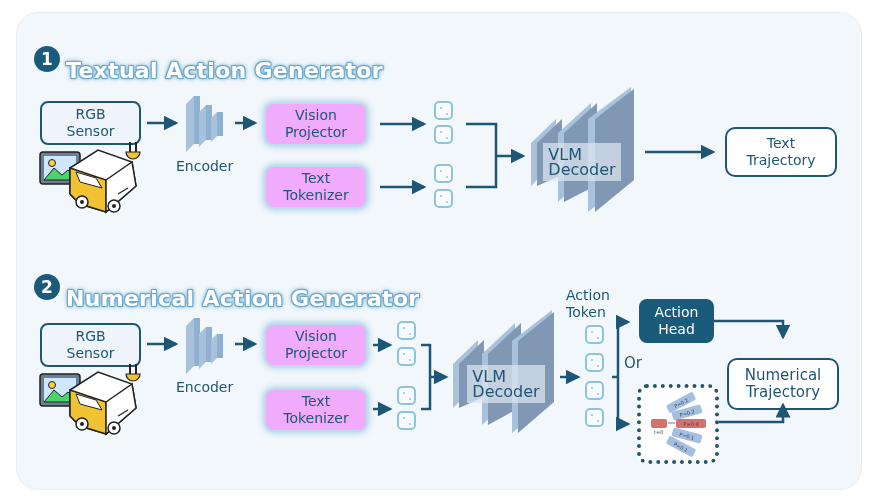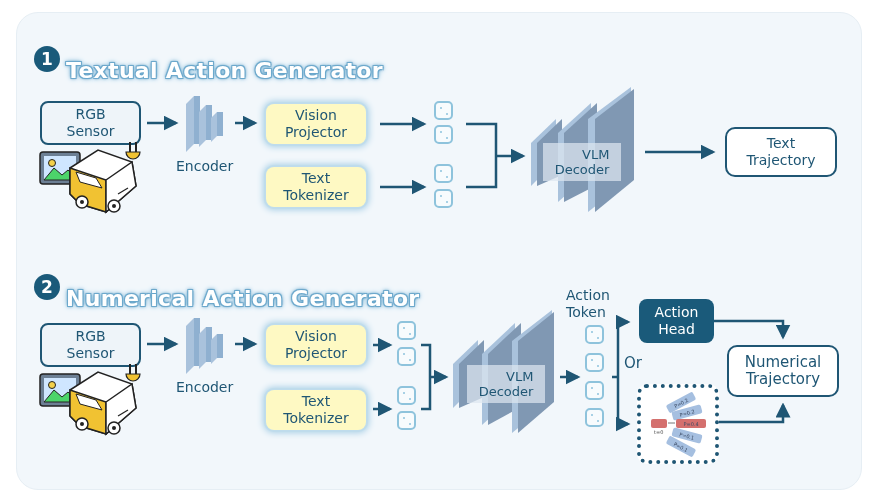--- a/index.html
+++ b/index.html
@@ -4,29 +4,29 @@
 <style>
   html,body{margin:0;padding:0;background:#ffffff;}
   body{width:873px;height:501px;position:relative;overflow:hidden;font-family:"DejaVu Sans",sans-serif;}
   .panel{position:absolute;left:16px;top:12px;width:846px;height:478px;background:#f2f7fb;border-radius:22px;border:1px solid #e6eef4;box-sizing:border-box;}
   .section-title{position:absolute;display:flex;align-items:center;gap:6px;}
   .num-badge{width:26px;height:26px;border-radius:50%;background:#1a5a7a;color:#fff;font-weight:bold;font-size:17px;display:flex;align-items:center;justify-content:center;font-family:"DejaVu Sans",sans-serif;}
   .title-text{font-family:"DejaVu Sans",sans-serif;font-weight:bold;font-size:22px;color:#ffffff;letter-spacing:0.3px;
     text-shadow:0 0 2px #5e9fc5,0 0 3px #5e9fc5,0 0 4px #7fb6d6,0 0 6px #9cc8e2,1px 1px 0 #6fa8cb,-1px -1px 0 #6fa8cb,1px -1px 0 #6fa8cb,-1px 1px 0 #6fa8cb;margin-top:24px;}
   .box{position:absolute;box-sizing:border-box;display:flex;align-items:center;justify-content:center;text-align:center;color:#1f5674;font-size:14px;line-height:17px;}
   .box-sensor{border:2px solid #1f5674;border-radius:8px;background:#eef4f9;}
-  .box-glow{background:#fef9c3;border-radius:8px;box-shadow:0 0 0 2px #bfdcec,0 0 6px 3px #a9d0e6;}
+  .box-glow{background:#f0abfc;border-radius:8px;box-shadow:0 0 0 2px #bfdcec,0 0 6px 3px #a9d0e6;}
   .box-out{border:2.5px solid #1f5674;border-radius:10px;background:#ffffff;}
   .box-dark{background:#1a5a7a;color:#fff;border-radius:8px;}
   .label{position:absolute;color:#1f5674;font-size:14px;text-align:left;line-height:17px;}
   svg{position:absolute;left:0;top:0;overflow:visible;}
   .token{position:absolute;width:19px;height:19px;border:2px solid #8ec3dc;border-radius:5px;background:#f7fbfd;box-sizing:border-box;}
   .token::before{content:"";position:absolute;left:4px;top:4px;width:2px;height:2px;border-radius:1px;background:#8ec3dc;}
   .token::after{content:"";position:absolute;left:10px;top:10px;width:2px;height:2px;border-radius:1px;background:#8ec3dc;}
-  .dec-label{position:absolute;background:rgba(220,230,240,0.72);color:#1f5674;font-size:13px;line-height:15px;text-align:right;display:flex;align-items:center;justify-content:center;}
+  .dec-label{position:absolute;background:rgba(220,230,240,0.72);color:#1f5674;font-size:16px;line-height:15px;text-align:left;display:flex;align-items:center;justify-content:center;}
   .dotted{position:absolute;border:4px dotted #1f5674;border-radius:10px;box-sizing:border-box;background:#ffffff;}
   .pchip{position:absolute;background:#a5bfe0;color:#3a4a64;font-size:5px;width:30px;height:9px;border-radius:2px;display:flex;align-items:center;justify-content:center;}
   .pchip.red{background:#d4706e;}
   .or-label{position:absolute;color:#1f5674;font-size:15px;}
 </style>
 </head>
 <body>
 
 <div class="panel"></div>
 
@@ -188,21 +188,21 @@
 <div style="position:absolute;left:654px;top:429px;font-size:5px;color:#444;">t=0</div>
 <svg width="873" height="501">
     <line x1="668" y1="423" x2="675" y2="423" stroke="#777" stroke-width="1"></line>
   </svg>
 <div class="pchip" style="left:666px;top:398px;transform:rotate(-28deg);">P=0.2</div>
 <div class="pchip" style="left:672px;top:408px;transform:rotate(-15deg);">P=0.2</div>
 <div class="pchip red" style="left:676px;top:419px;">P=0.4</div>
 <div class="pchip" style="left:672px;top:431px;transform:rotate(15deg);">P=0.1</div>
 <div class="pchip" style="left:666px;top:442px;transform:rotate(28deg);">P=0.1</div>
 
-<div class="box box-out" style="left:727px;top:345px;width:112px;height:52px;white-space:pre-line;font-size:15px;">Numerical
+<div class="box box-out" style="left:727px;top:358px;width:112px;height:52px;white-space:pre-line;font-size:15px;">Numerical
 Trajectory</div>
 
 <svg width="873" height="501">
   <defs>
     <marker id="ah2" markerWidth="6" markerHeight="6" refX="5" refY="3" orient="auto">
         <path d="M0,0 L6,3 L0,6 z" fill="#1f5674"></path>
       </marker>
   </defs>
   <g stroke="#1f5674" stroke-width="2.5" fill="none">
     <line x1="147" y1="344" x2="176" y2="344" marker-end="url(#ah2)"></line>

